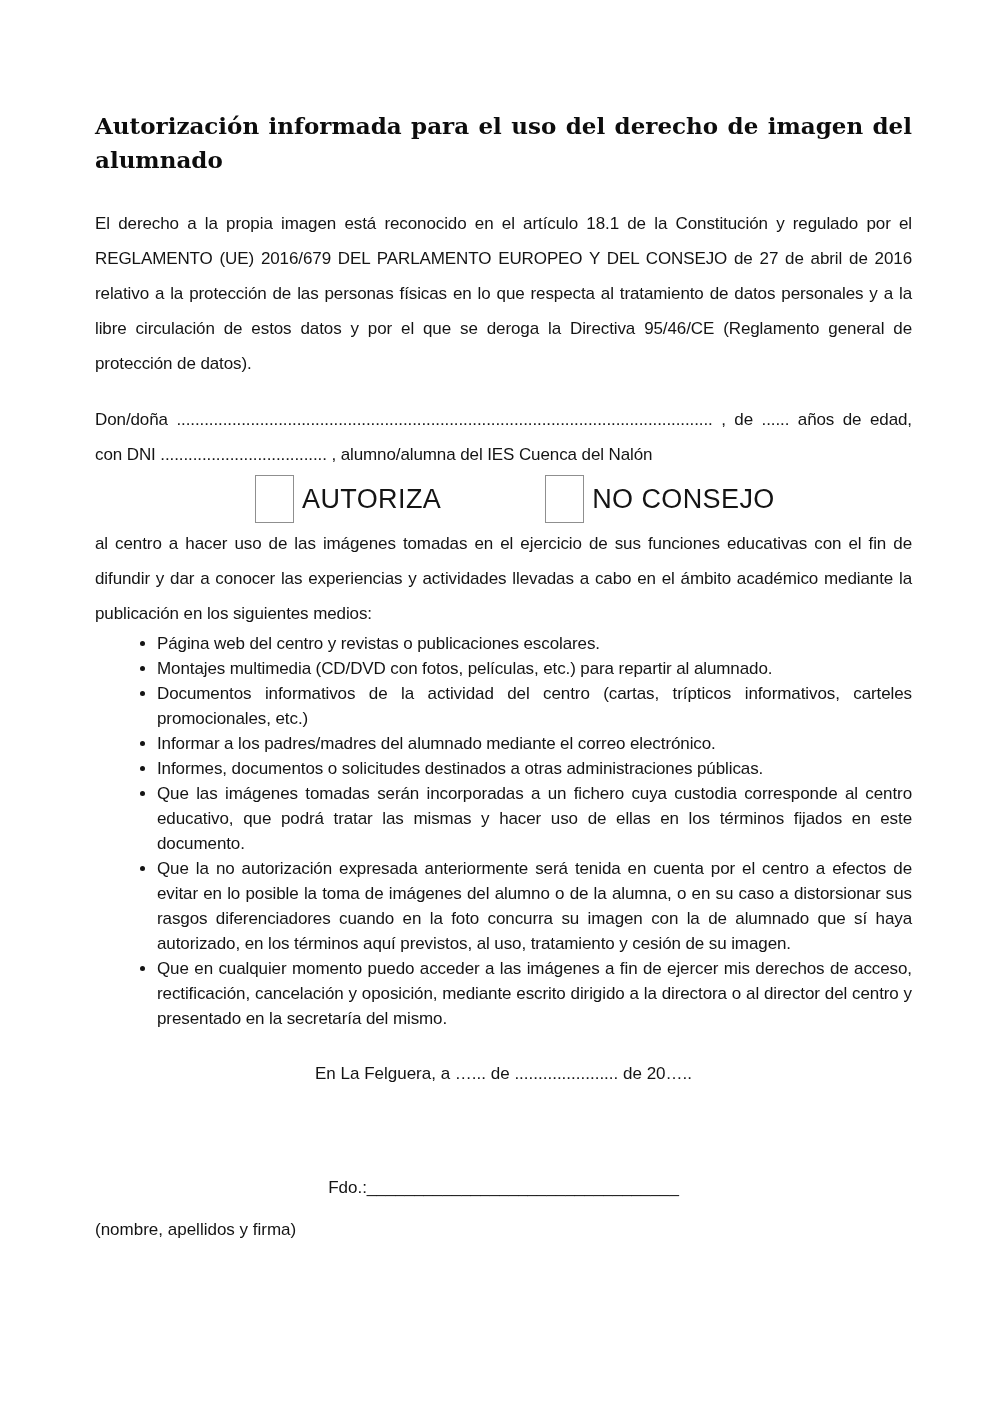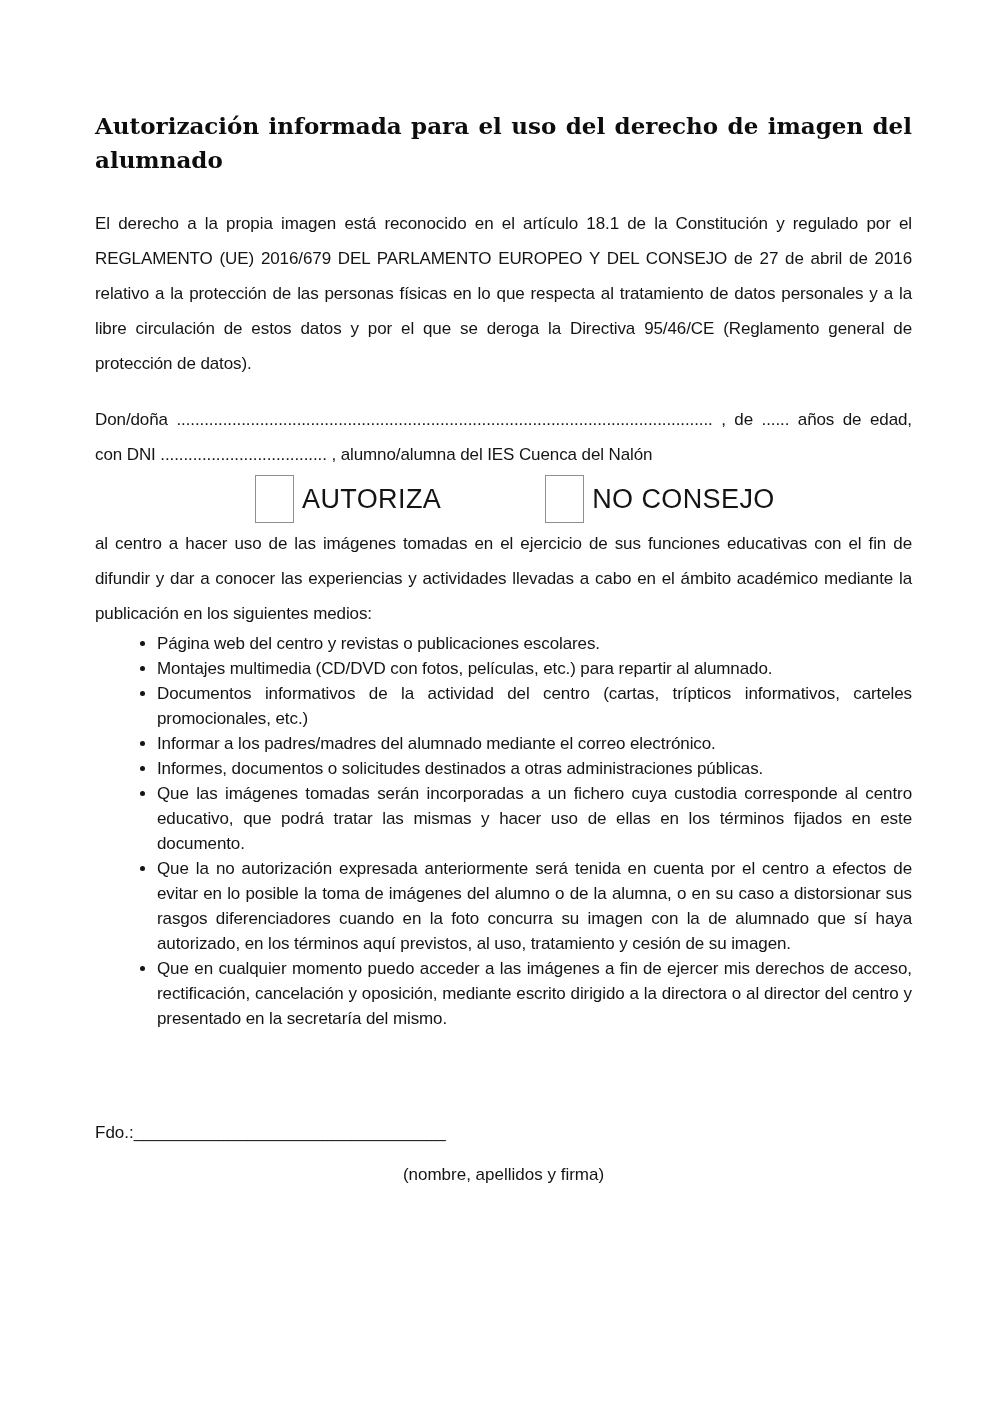--- a/index.html
+++ b/index.html
@@ -73,26 +73,27 @@
   }
   .law { margin-top: 21px; }
   .date-line {
     margin-top: 30px;
     text-align: center;
     font-size: 17px;
     line-height: 25px;
   }
   .signature-line {
     margin-top: 89px;
+    text-align: center;
     font-size: 17px;
     line-height: 25px;
     white-space: nowrap;
   }
   .signature-caption {
-    text-align: center;
+    text-align: left;
     font-size: 17px;
     line-height: 25px;
   }
 </style>
 </head>
 <body>
 
 <div class="page">
   <div class="content">
 
@@ -119,19 +120,20 @@
       <li>Informes, documentos o solicitudes destinados a otras administraciones públicas.</li>
     </ul>
 
 
     <ul class="doc-list">
       <li>Que las imágenes tomadas serán incorporadas a un fichero cuya custodia corresponde al centro educativo, que podrá tratar las mismas y hacer uso de ellas en los términos fijados en este documento.</li>
       <li>Que la no autorización expresada anteriormente será tenida en cuenta por el centro a efectos de evitar en lo posible la toma de imágenes del alumno o de la alumna, o en su caso a distorsionar sus rasgos diferenciadores cuando en la foto concurra su imagen con la de alumnado que sí haya autorizado, en los términos aquí previstos, al uso, tratamiento y cesión de su imagen.</li>
       <li>Que en cualquier momento puedo acceder a las imágenes a fin de ejercer mis derechos de acceso, rectificación, cancelación y oposición, mediante escrito dirigido a la directora o al director del centro y presentado en la secretaría del mismo.</li>
     </ul>
 
+    <p class="date-line">En La Felguera, a …... de ...................... de 20…..</p>
 
     <p class="signature-line">Fdo.:_________________________________</p>
 
     <p class="signature-caption">(nombre, apellidos y firma)</p>
 
   </div>
 </div>
 
 </body></html>

